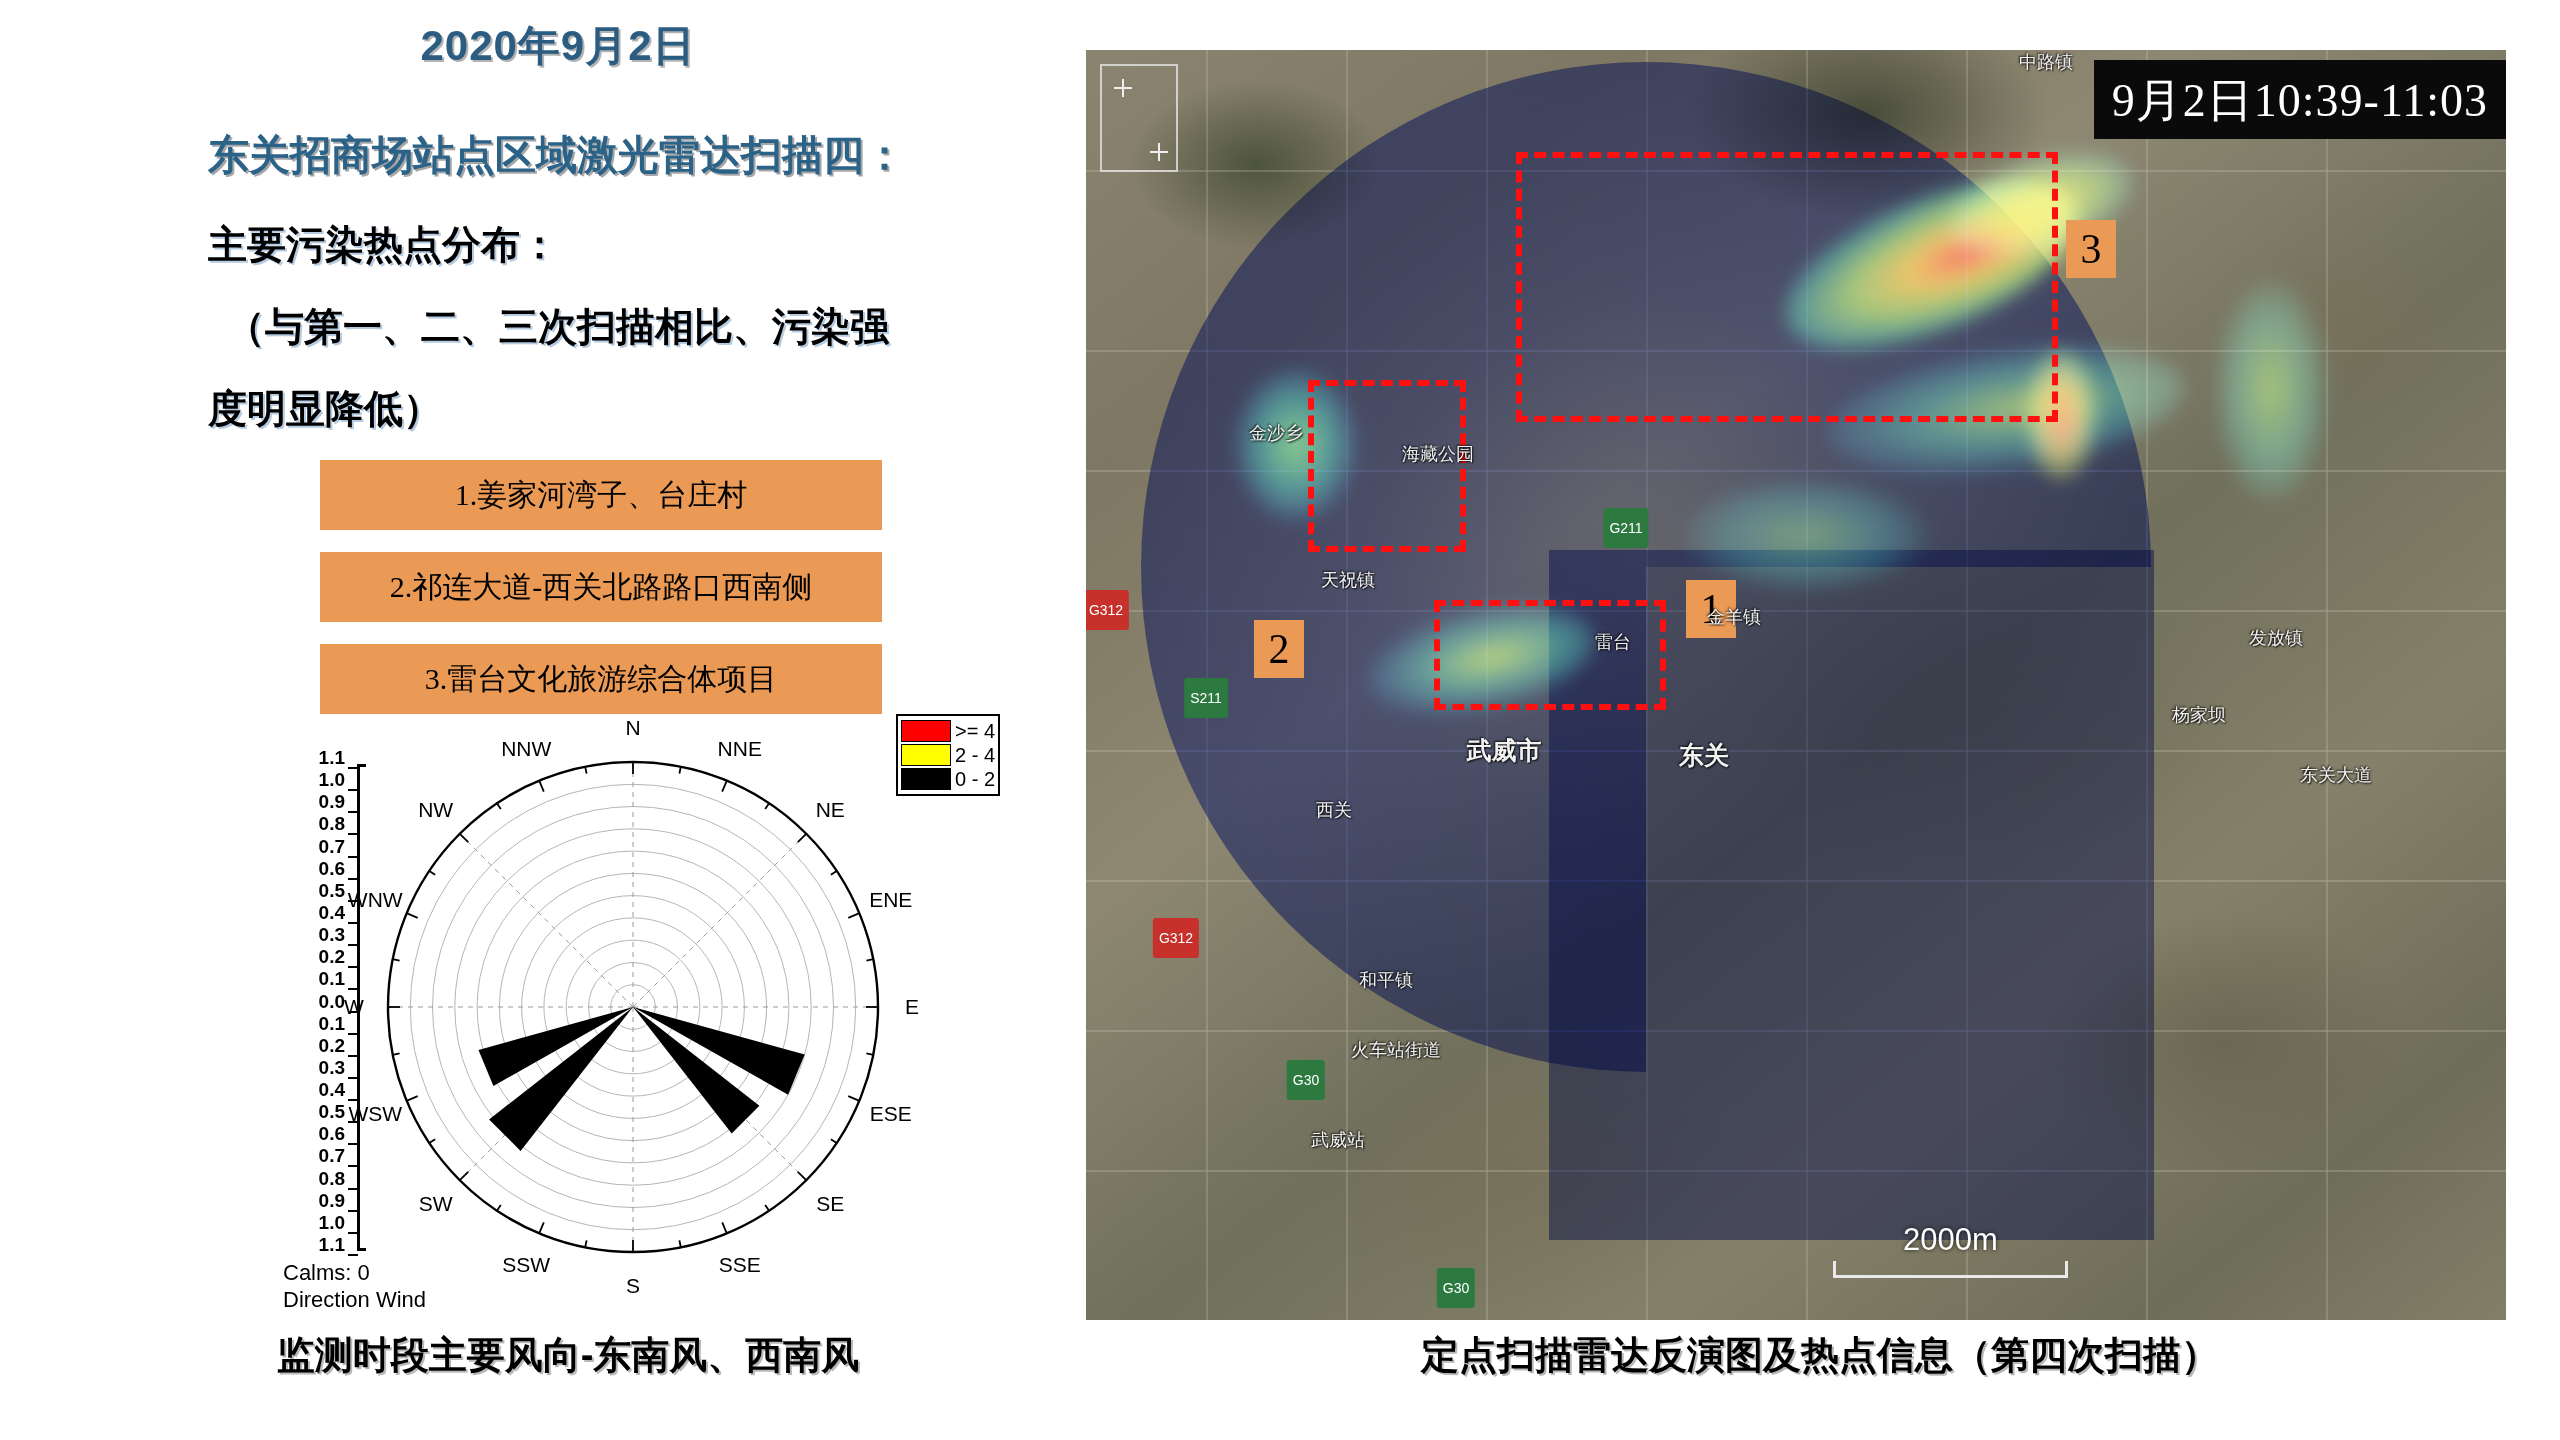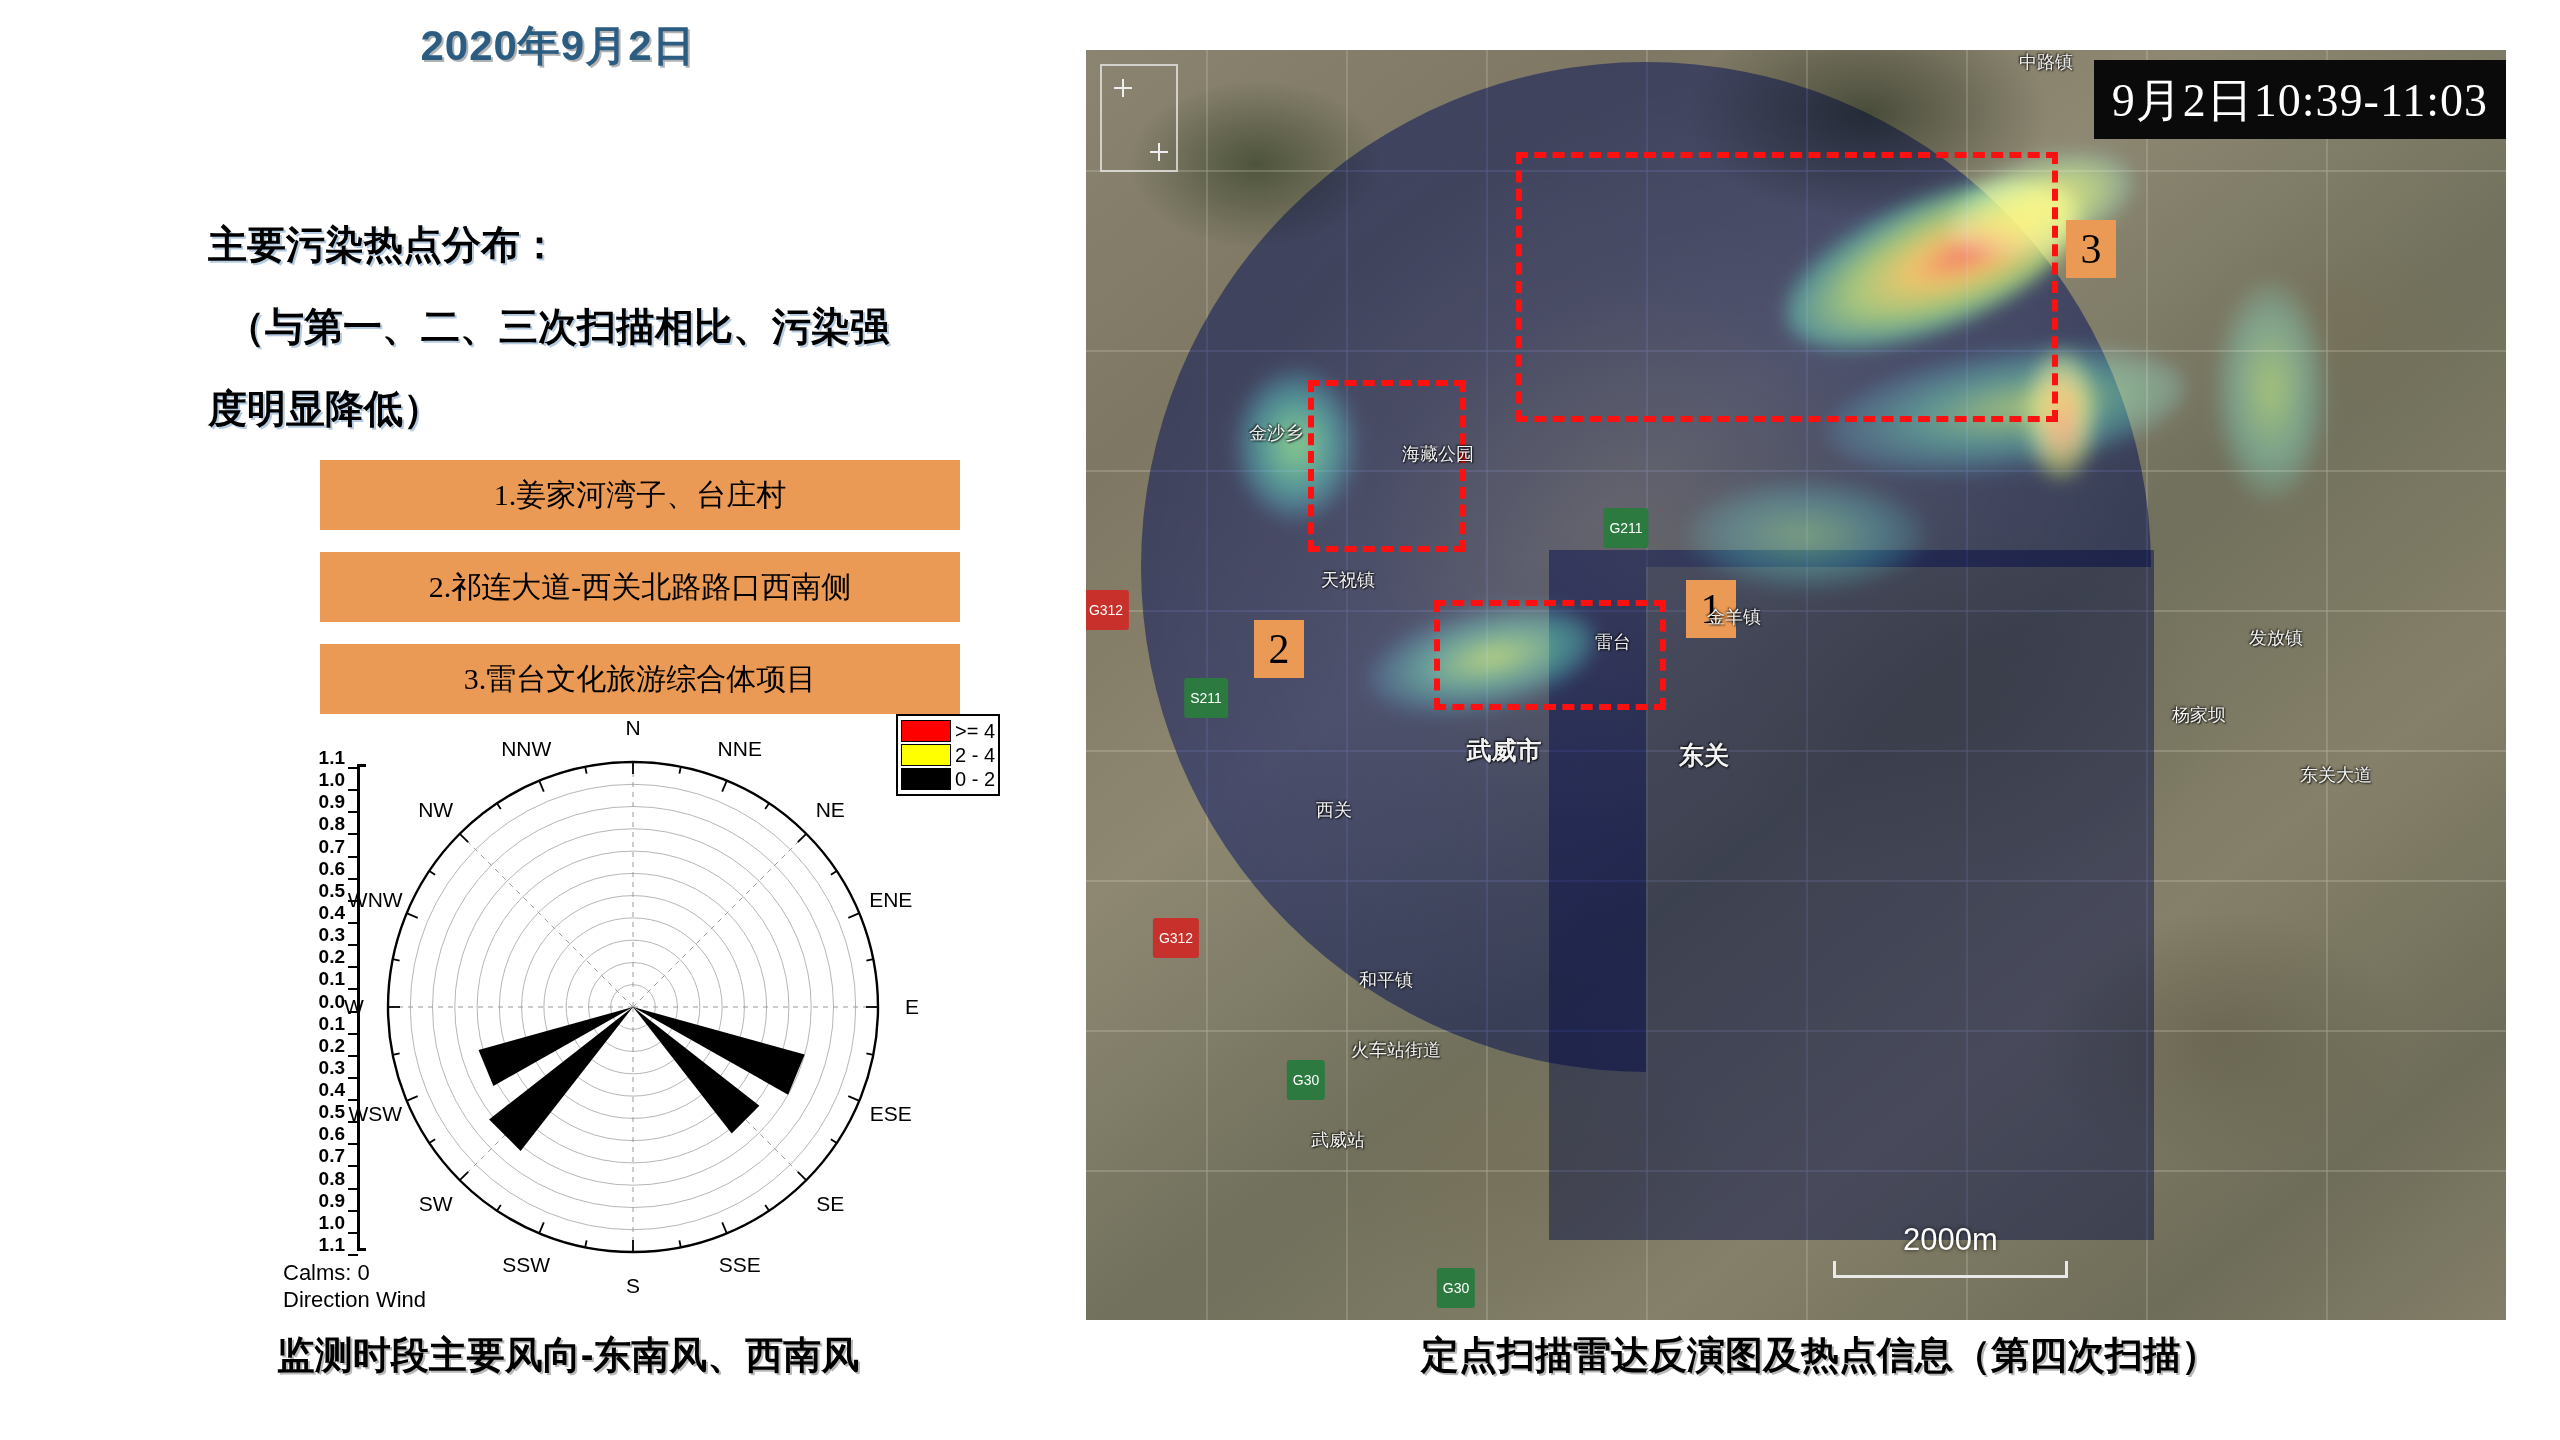--- a/index.html
+++ b/index.html
@@ -32,21 +32,21 @@
     position: absolute; font-size: 39px; font-weight: bold; color: #000;
     text-shadow: 2px 2px 0 rgba(120,160,200,0.55);
     white-space: nowrap;
   }
   #para-1 { left: 180px; top: 218px; }
   #para-2 { left: 198px; top: 300px; }
   #para-3 { left: 180px; top: 382px; }
 
   
   .hotspot-box {
-    position: absolute; left: 292px; width: 640px; height: 70px;
+    position: absolute; left: 292px; width: 562px; height: 70px;
     background: #eb9a55;
     display: flex; align-items: center; justify-content: center;
     font-family: "Liberation Serif", serif;
     font-size: 30px; color: #000; white-space: nowrap;
   }
   #hotspot-box-0 { top: 460px; }
   #hotspot-box-1 { top: 552px; }
   #hotspot-box-2 { top: 644px; }
 
   
@@ -186,20 +186,21 @@
   }
 </style>
 </head>
 <body>
 
 <div id="slide">
 
   <div id="left-panel">
 
     <div class="title-main">2020年9月2日</div>
+    <div class="title-sub">东关招商场站点区域激光雷达扫描四：</div>
 
     <div class="para" id="para-1">主要污染热点分布：</div>
     <div class="para" id="para-2">（与第一、二、三次扫描相比、污染强</div>
     <div class="para" id="para-3">度明显降低）</div>
 
     <div class="hotspot-box" id="hotspot-box-0">1.姜家河湾子、台庄村</div>
     <div class="hotspot-box" id="hotspot-box-1">2.祁连大道-西关北路路口西南侧</div>
     <div class="hotspot-box" id="hotspot-box-2">3.雷台文化旅游综合体项目</div>
 
     <div id="windrose-figure">

